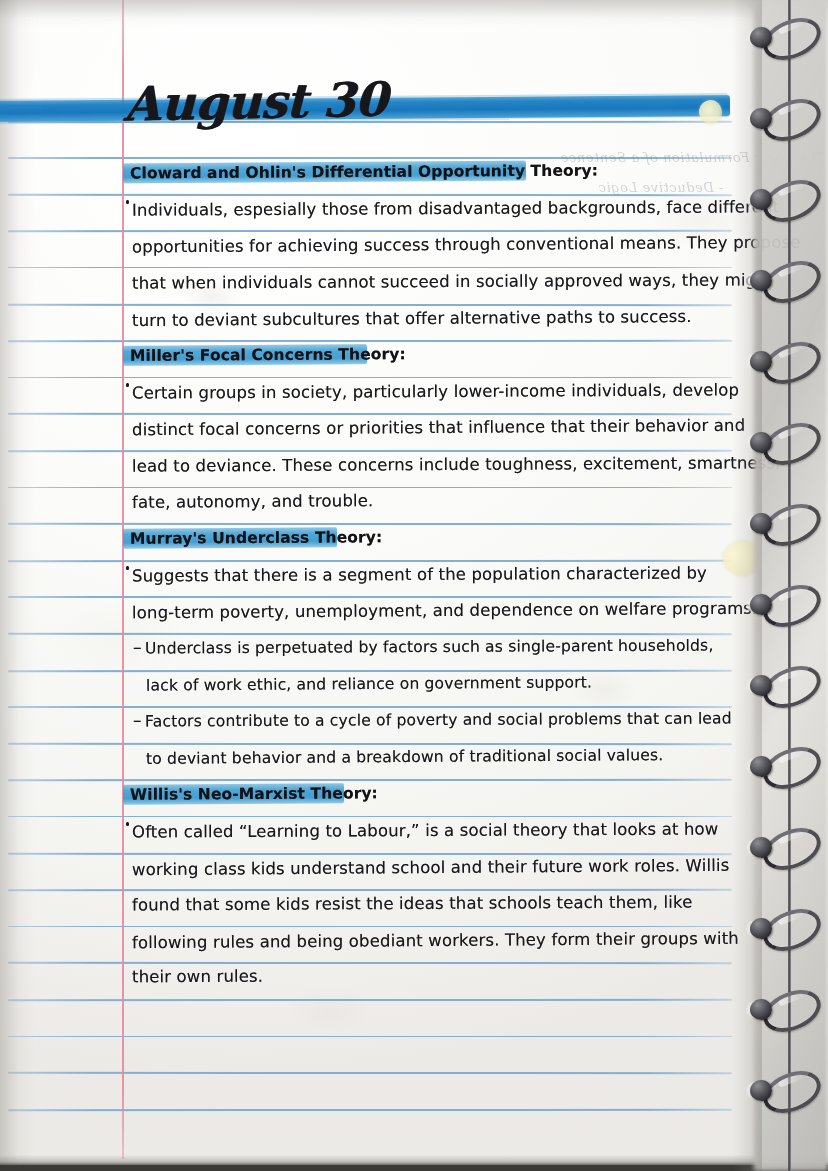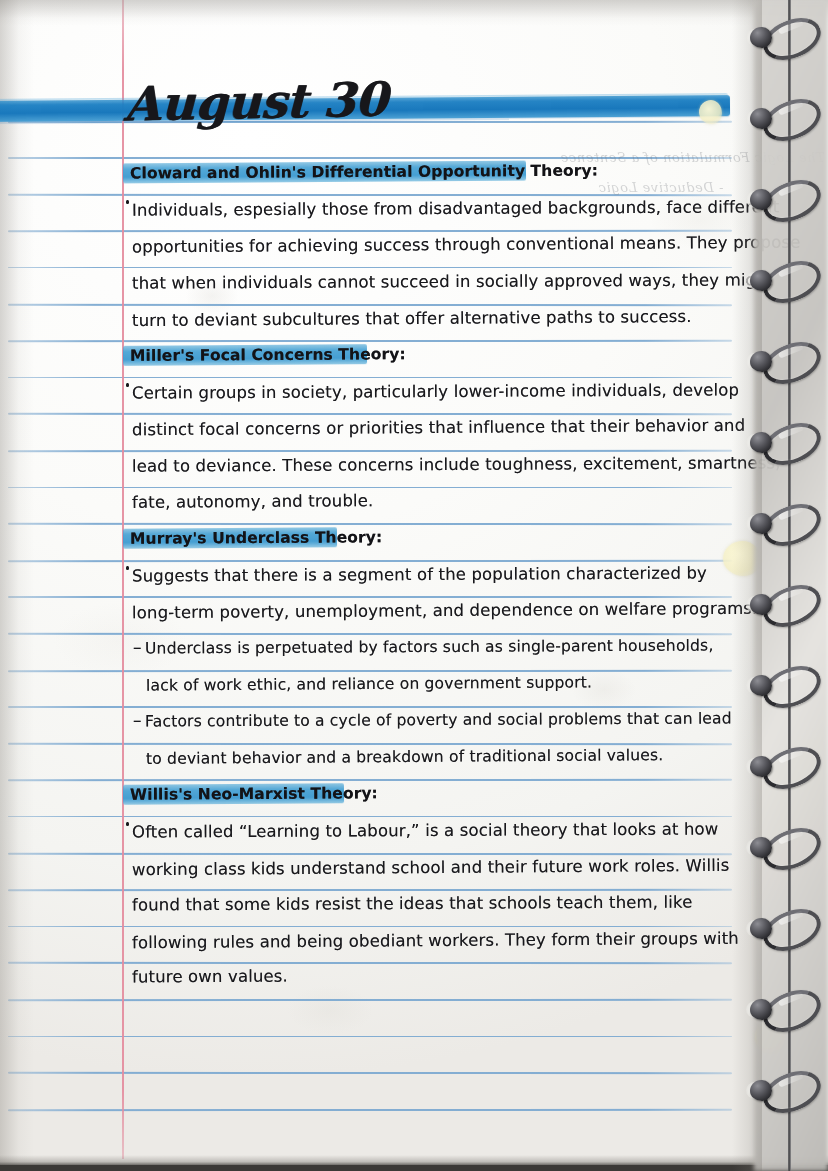--- a/index.html
+++ b/index.html
@@ -332,21 +332,21 @@
       <div class="hw" style="left: 133px; top: 710.158px; font-size: 17px;">–</div>
       <div class="hw" style="left: 145px; top: 711.158px; font-size: 15.6px; transform: rotate(-0.3deg);">Factors contribute to a cycle of poverty and social problems that can lead</div>
       <div class="hw" style="left: 146px; top: 747.758px; font-size: 15.6px; transform: rotate(-0.42deg);">to deviant behavior and a breakdown of traditional social values.</div>
       <div class="hl" style="left: 123px; top: 784.358px; width: 221px;"></div>
       <div class="hw heading" style="left: 130px; top: 785.358px;">Willis's Neo-Marxist Theory:</div>
       <div class="bullet" style="left: 126px; top: 821.958px;"></div>
       <div class="hw" style="left: 132px; top: 820.958px; transform: rotate(-0.3deg);">Often called “Learning to Labour,” is a social theory that looks at how</div>
       <div class="hw" style="left: 132px; top: 857.558px; transform: rotate(-0.42deg);">working class kids understand school and their future work roles. Willis</div>
       <div class="hw" style="left: 132px; top: 894.158px; transform: rotate(-0.3deg);">found that some kids resist the ideas that schools teach them, like</div>
       <div class="hw" style="left: 132px; top: 930.758px; transform: rotate(-0.42deg);">following rules and being obediant workers. They form their groups with</div>
-      <div class="hw" style="left: 132px; top: 967.358px; transform: rotate(-0.3deg);">future own values.</div>
+      <div class="hw" style="left: 132px; top: 967.358px; transform: rotate(-0.3deg);">their own rules.</div>
     </div>
 
   <div class="blob" style="left:723px; top:541px; width:38px; height:35px;"></div>
   <div class="blob" style="left:755px; top:1020px; width:30px; height:34px;"></div>
   <div class="blob" style="left:699px; top:100px; width:23px; height:24px;"></div>
 
   <div class="left-shade"></div>
   <div class="top-shade"></div>
 
   <div class="binding" id="binding">

